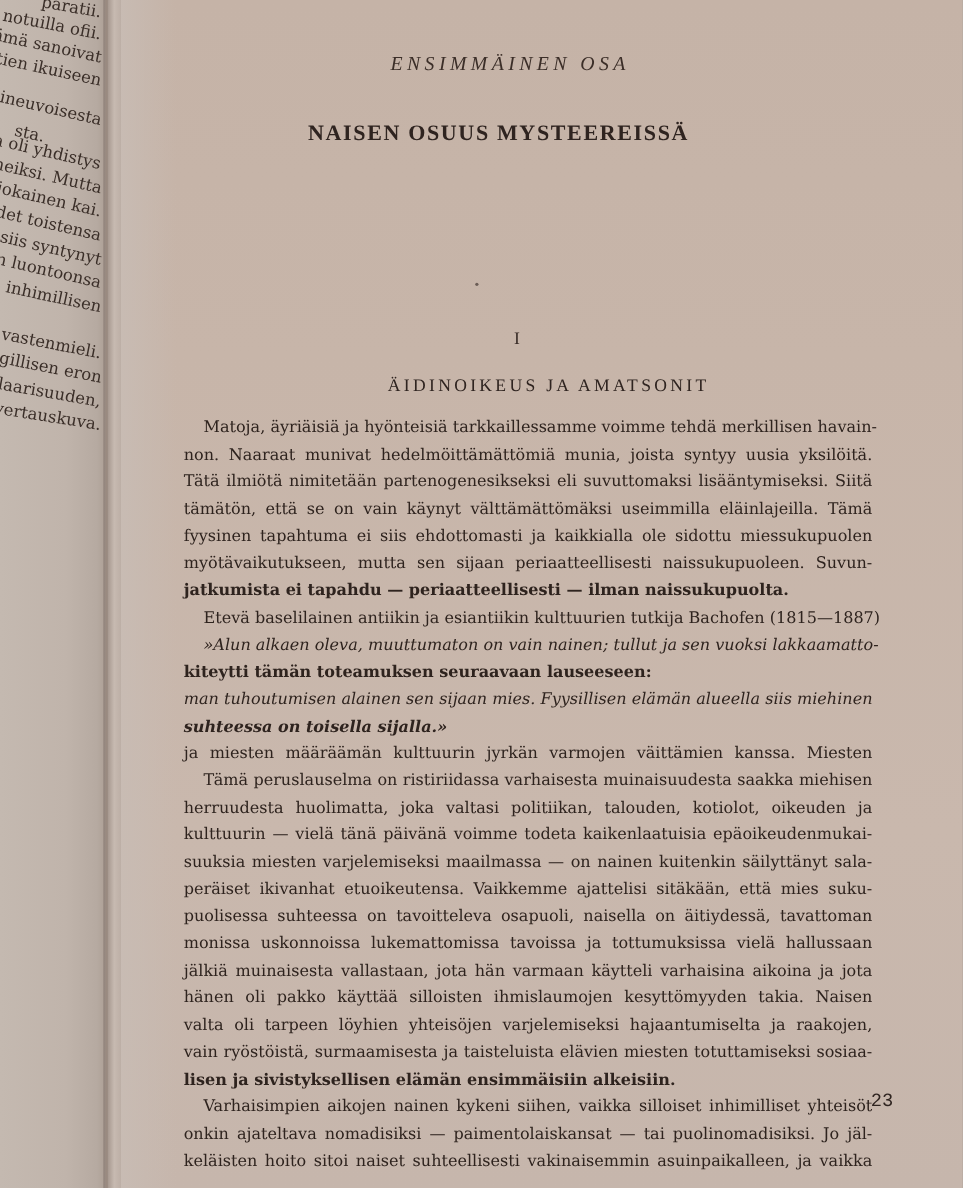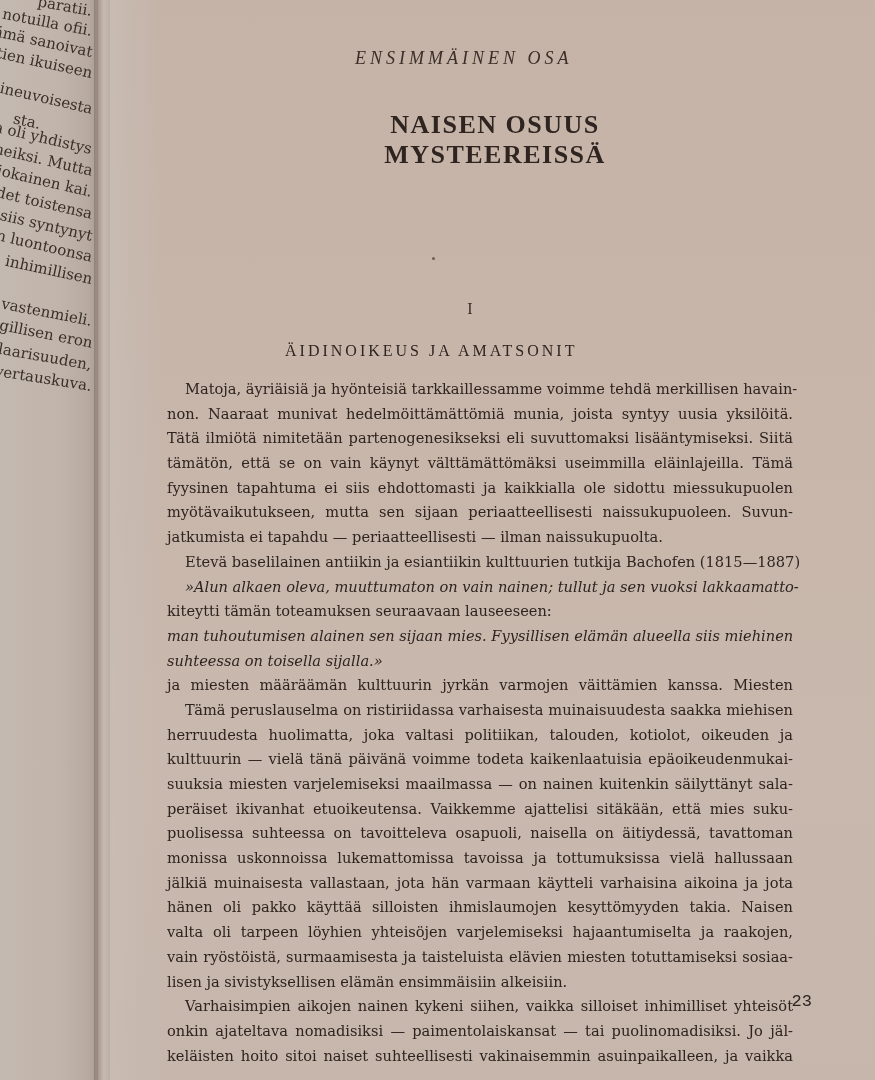--- a/index.html
+++ b/index.html
@@ -74,24 +74,24 @@
     font-family: "Liberation Serif", "DejaVu Serif", serif;
     font-style: italic;
     font-size: 18px;
     letter-spacing: 4px;
     color: #3b2e28;
   }
   .part-title {
     position: absolute;
     left: 170px; top: 110px;
     width: 430px;
-    text-align: center;
+    text-align: left;
     font-family: "Liberation Serif", "DejaVu Serif", serif;
     font-weight: bold;
-    font-size: 26px;
+    font-size: 20px;
     letter-spacing: 1.5px;
     color: #2f2420;
   }
   .dot {
     position: absolute;
     left: 322px; top: 257px;
     width: 3px; height: 3px;
     background: #6b5d56;
     border-radius: 50%;
   }
@@ -101,21 +101,21 @@
     width: 40px;
     text-align: center;
     font-family: "Liberation Serif", "DejaVu Serif", serif;
     font-size: 16px;
     color: #3a2d28;
   }
   .chapter-title {
     position: absolute;
     left: 175px; top: 342px;
     width: 360px;
-    text-align: left;
+    text-align: right;
     font-family: "Liberation Serif", "DejaVu Serif", serif;
     font-size: 16px;
     letter-spacing: 3px;
     color: #2f2420;
   }
   .body {
     position: absolute;
     left: 57px; top: 377px;
     width: 626px;
     font-family: "DejaVu Serif", "Liberation Serif", serif;
@@ -123,21 +123,21 @@
     line-height: 24.7px;
     color: #2e231e;
   }
   .ln {
     display: block;
     white-space: nowrap;
     text-align: justify;
     text-align-last: justify;
     height: 24.7px;
   }
-  .ln.last { text-align-last: left; }
+  .ln.last { text-align-last: left; font-weight: bold; }
   .ln.indent { padding-left: 18px; }
   .ln.it { font-style: italic; }
   .spaced { letter-spacing: 3.2px; }
   .page-number {
     position: absolute;
     left: 672px; top: 992px;
     width: 30px;
     text-align: right;
     font-family: Liberation Mono, monospace;
     font-size: 17px;

